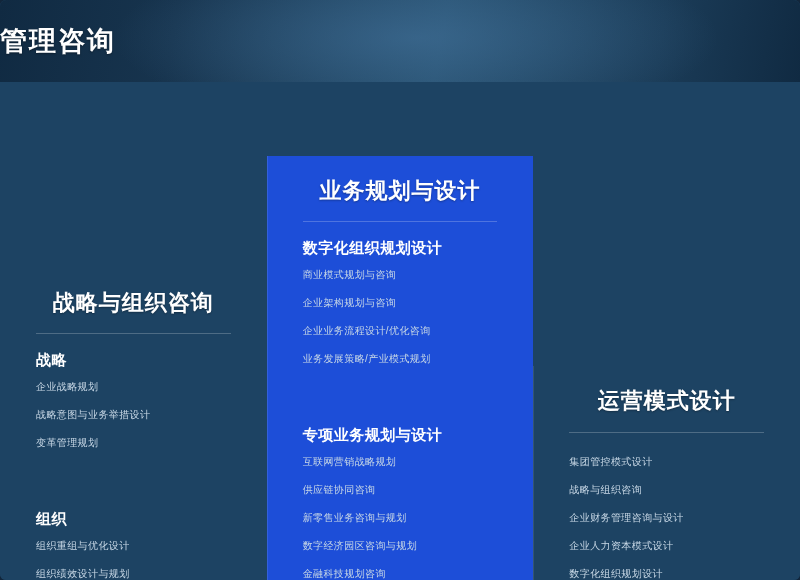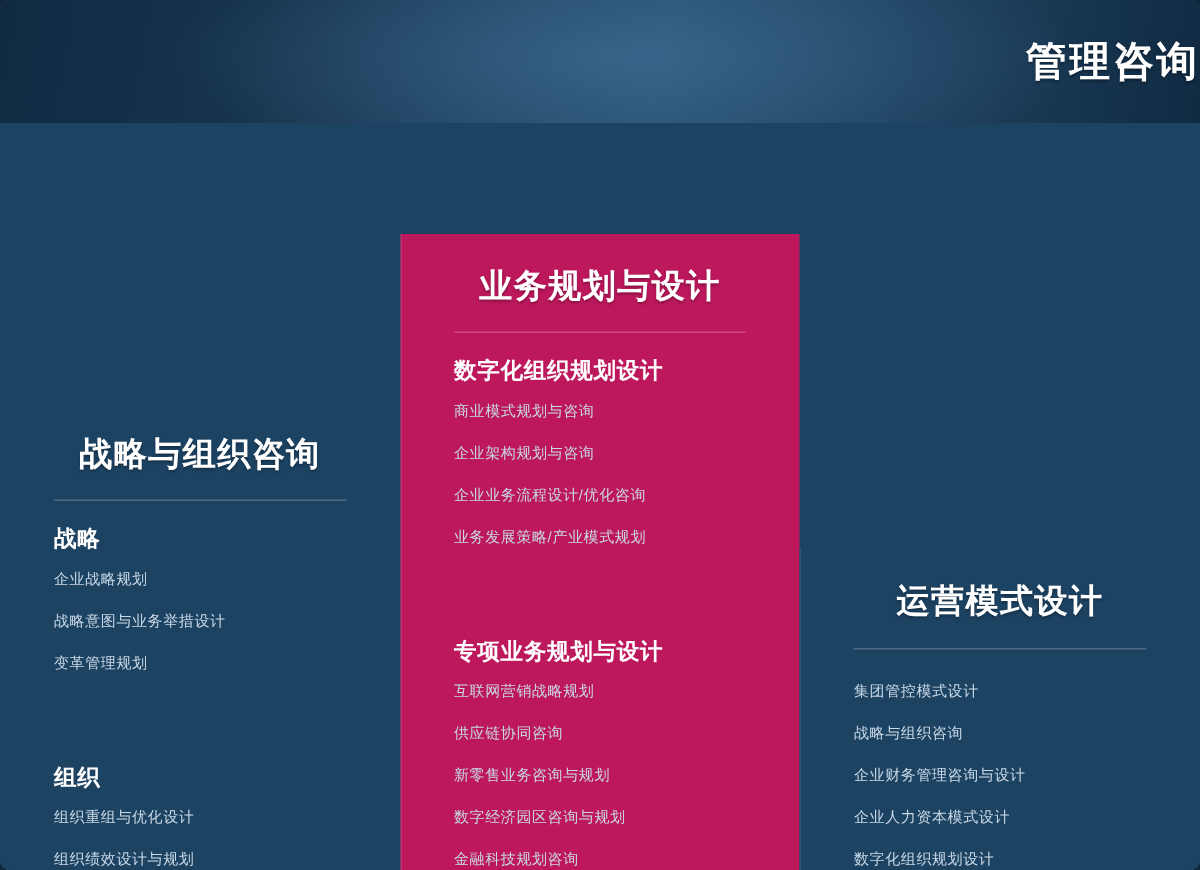--- a/index.html
+++ b/index.html
@@ -22,21 +22,21 @@
   
   #header {
     position: relative;
     height: 82px;
     width: 100%;
     background:
       radial-gradient(ellipse 420px 120px at 52% 46%, rgba(70,118,160,0.55) 0%, rgba(70,118,160,0.0) 72%),
       linear-gradient(100deg, #102a42 0%, #17344e 22%, #27506f 55%, #1b3c58 82%, #102a42 100%);
     display: flex;
     align-items: center;
-    justify-content: flex-end;
+    justify-content: flex-start;
   }
   #header-title {
     color: #ffffff;
     font-size: 27px;
     font-weight: bold;
     letter-spacing: 2px;
     line-height: 1;
     text-shadow: 0 1px 2px rgba(0,0,0,0.35);
   }
   
@@ -48,21 +48,21 @@
     align-items: flex-end;
   }
   .column {
     flex: 1 1 0;
     position: relative;
     box-sizing: border-box;
     padding: 21px 34px 0 34px;
     background: #1d4363;
   }
   .column.alt {
-    background: #be185d;
+    background: #1d4ed8;
   }
   .column + .column::before {
     content: "";
     position: absolute;
     left: 0;
     top: 0;
     bottom: 0;
     width: 1px;
     background: rgba(255,255,255,0.10);
   }

